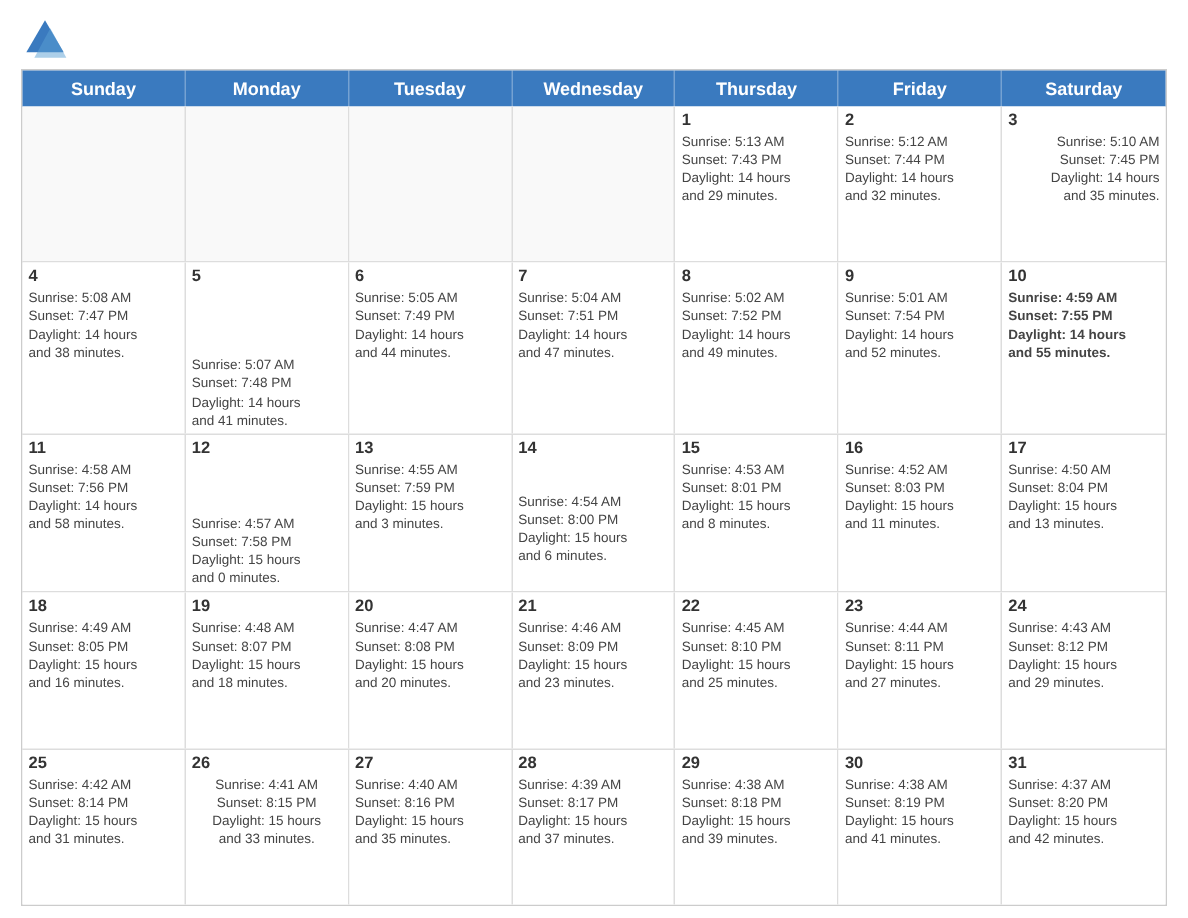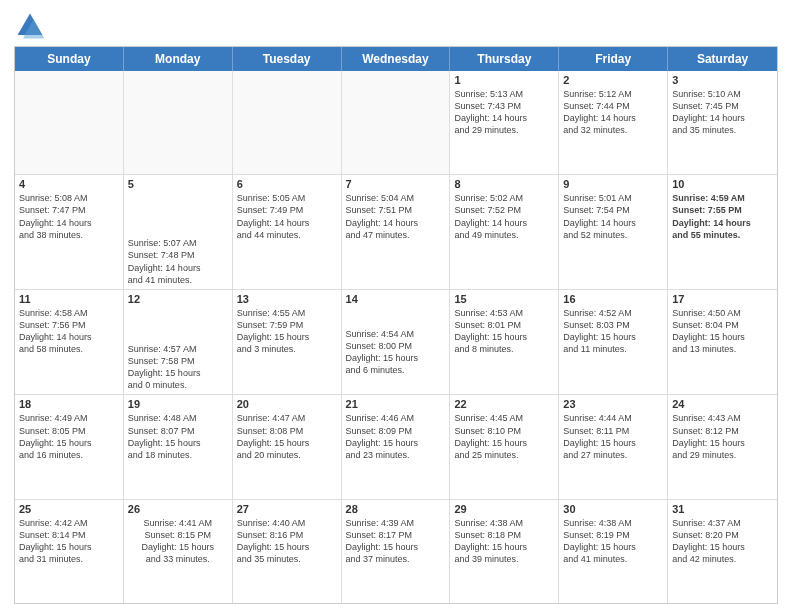--- a/index.html
+++ b/index.html
@@ -161,21 +161,21 @@
           </div>
           <div class="cal-cell">
             <div class="day-number">2</div>
             <div class="cell-info" style="white-space: pre-line;">Sunrise: 5:12 AM
 Sunset: 7:44 PM
 Daylight: 14 hours
 and 32 minutes.</div>
           </div>
           <div class="cal-cell">
             <div class="day-number">3</div>
-            <div class="cell-info" style="white-space: pre-line;">Sunrise: 5:10 AM
+            <div class="cell-info" style="white-space: pre-line; text-align: right;">Sunrise: 5:10 AM
 Sunset: 7:45 PM
 Daylight: 14 hours
 and 35 minutes.</div>
           </div>
         </div>
         <div class="cal-row">
           <div class="cal-cell">
             <div class="day-number">4</div>
             <div class="cell-info" style="white-space: pre-line;">Sunrise: 5:08 AM
 Sunset: 7:47 PM

